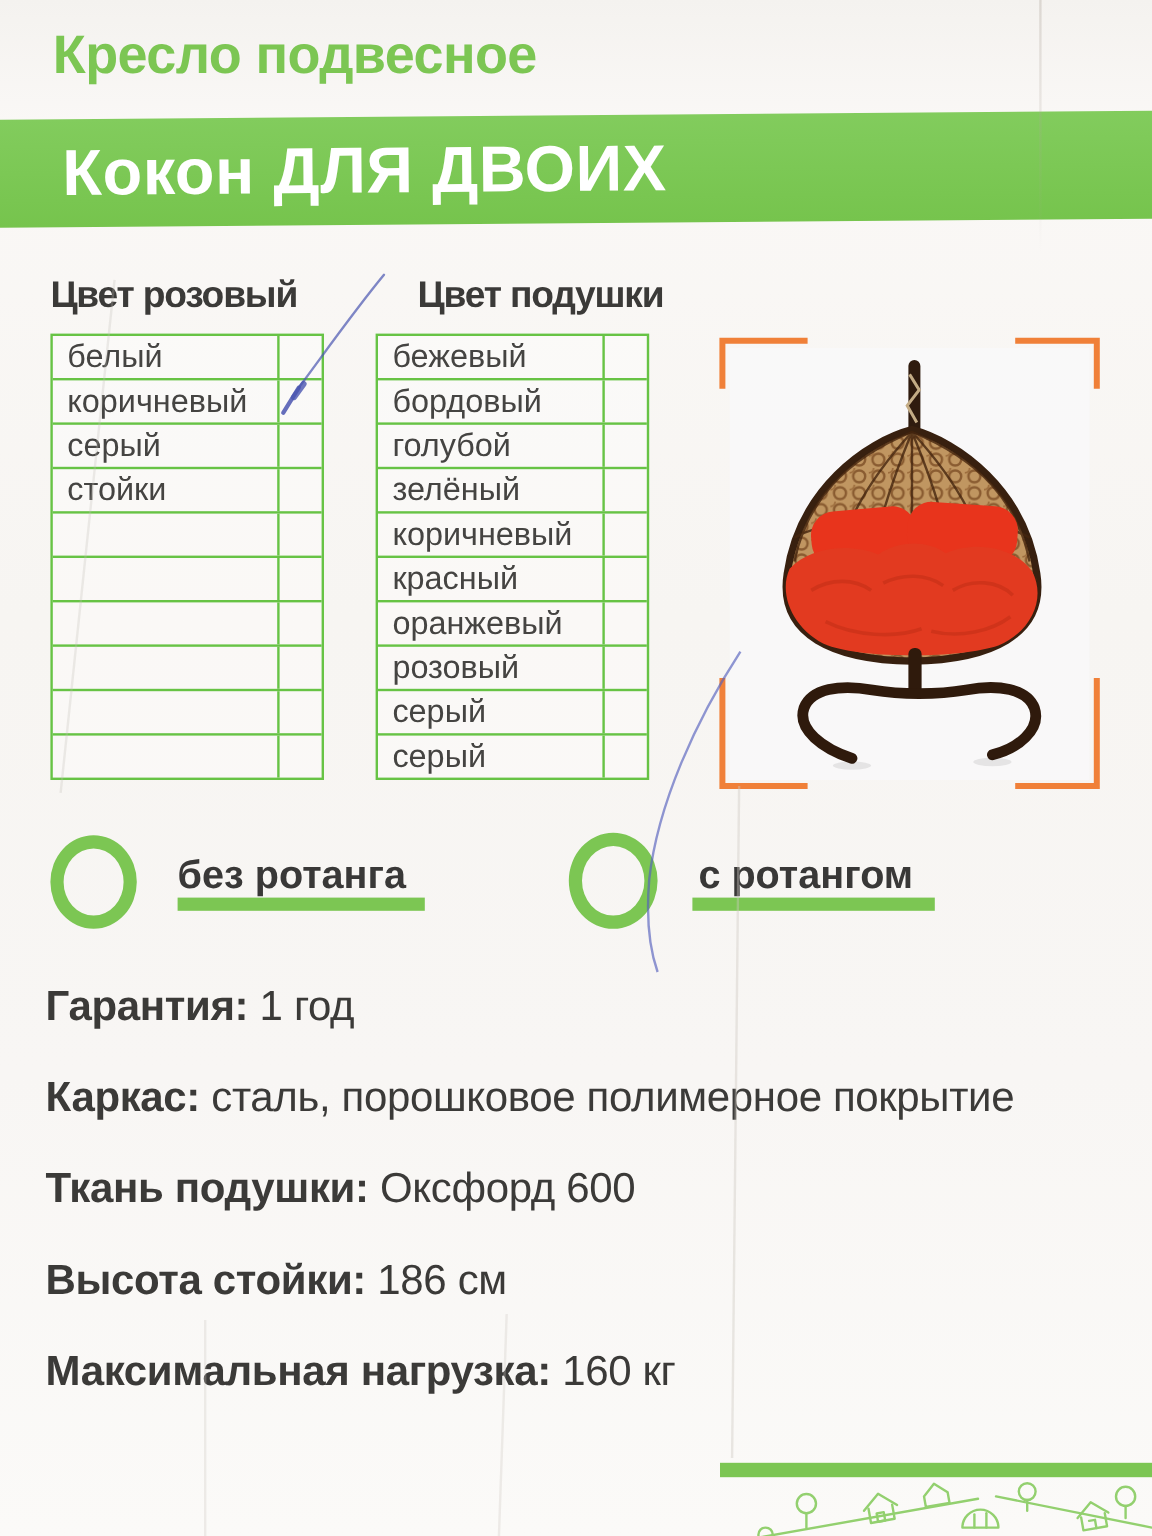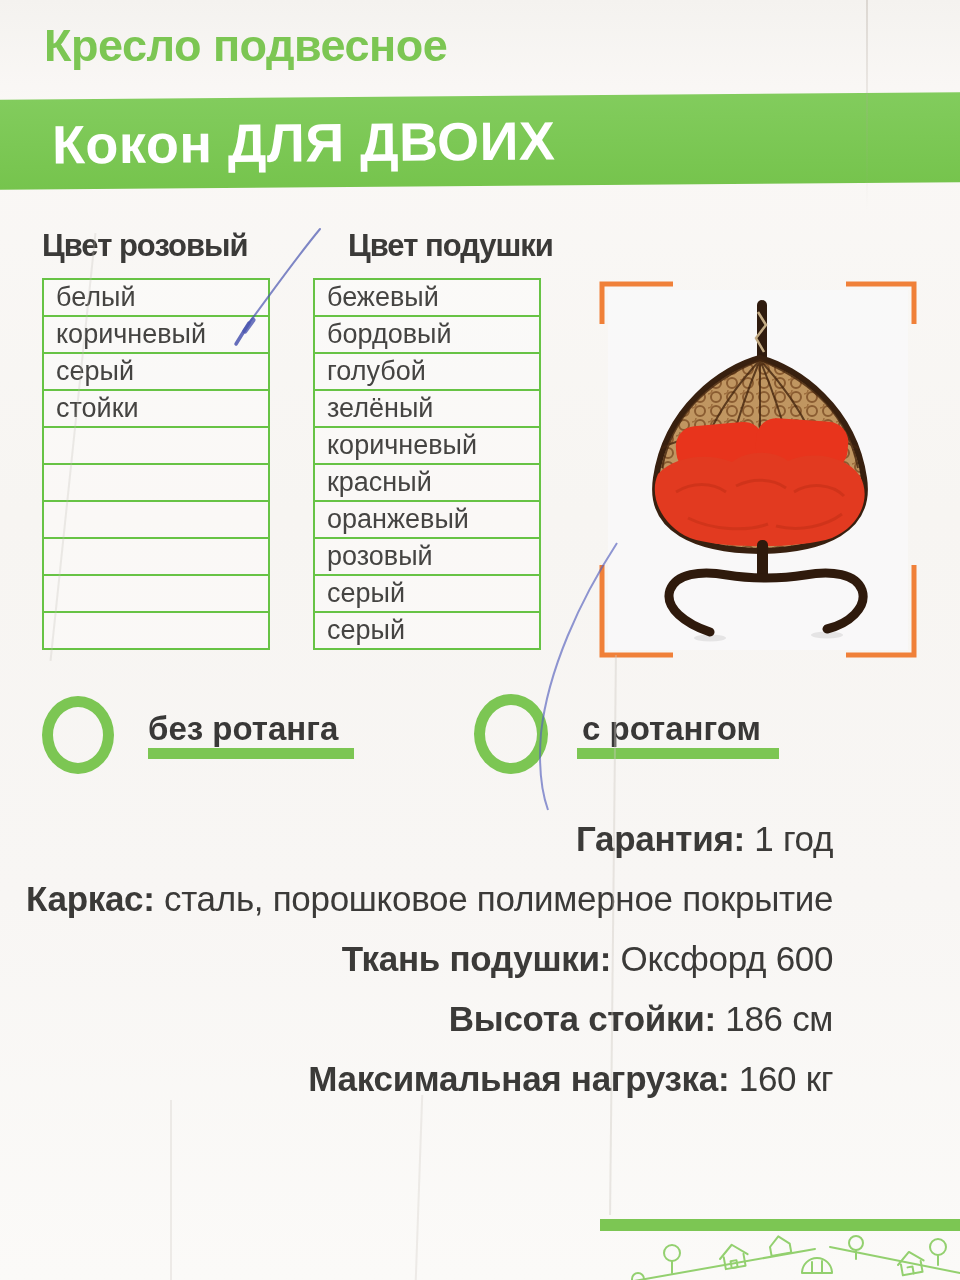--- a/index.html
+++ b/index.html
@@ -16,38 +16,38 @@
           transform:rotate(-0.45deg);display:flex;align-items:center;}
   .banner-title{color:#ffffff;font-size:54px;font-weight:bold;padding-left:56px;
                 letter-spacing:0.5px;white-space:nowrap;}
   
   .tbl-header{position:absolute;top:228px;font-size:31px;font-weight:bold;
               color:#3b3a38;letter-spacing:-1px;}
   #frame-header{left:42px;} #cushion-header{left:314px;margin-left:34px;}
   .color-table{position:absolute;top:278px;width:228px;border:2px solid #67c345;
                box-sizing:border-box;background:rgba(255,255,255,0.35);}
   #frame-table{left:42px;} #cushion-table{left:313px;}
-  .trow{height:35px;border-bottom:2px solid #67c345;display:flex;flex-direction:column;}
+  .trow{height:35px;border-bottom:2px solid #67c345;display:flex;}
   .trow:last-child{border-bottom:none;}
   .tcell-label{flex:1;font-size:27px;color:#454442;line-height:35px;
                padding-left:12px;overflow:hidden;white-space:nowrap;}
   .tcell-check{width:35px;border-left:2px solid #67c345;}
   
   #product-figure{position:absolute;left:596px;top:278px;}
   
   .radio-circle{position:absolute;border:11px solid #7cc653;border-radius:50%;background:transparent;}
   #circle1{left:42px;top:696px;width:50px;height:56px;}
   #circle2{left:474px;top:694px;width:52px;height:58px;}
   .option-label{position:absolute;top:710px;font-size:33px;font-weight:bold;color:#393837;white-space:nowrap;}
   #option1-label{left:148px;text-align:center;} #option2-label{left:582px;}
   .option-underline{position:absolute;top:748px;height:11px;background:#7cc653;}
   #option1-underline{left:148px;width:206px;}
   #option2-underline{left:577px;width:202px;}
   
-  .specs{position:absolute;left:26px;top:820px;display:flex;flex-direction:column;gap:23px;align-items:flex-end;}
+  .specs{position:absolute;left:38px;top:820px;display:flex;flex-direction:column;gap:39px;}
   .spec-row{font-size:35px;color:#3b3a38;line-height:37px;letter-spacing:-0.3px;white-space:nowrap;}
   .spec-label{font-weight:bold;}
   
   #footer-strip{position:absolute;left:600px;top:1219px;width:360px;height:12px;background:#7cc653;}
   #footer-doodles{position:absolute;left:580px;top:1231px;width:380px;height:49px;overflow:hidden;}
   
   .crease{position:absolute;pointer-events:none;}
   #crease1{left:866px;top:0;width:2px;height:210px;
            background:linear-gradient(180deg,rgba(175,165,155,0.35),rgba(175,165,155,0));}
   #crease2{left:612px;top:655px;width:2px;height:560px;background:rgba(205,200,193,0.4);transform:rotate(0.6deg);}

